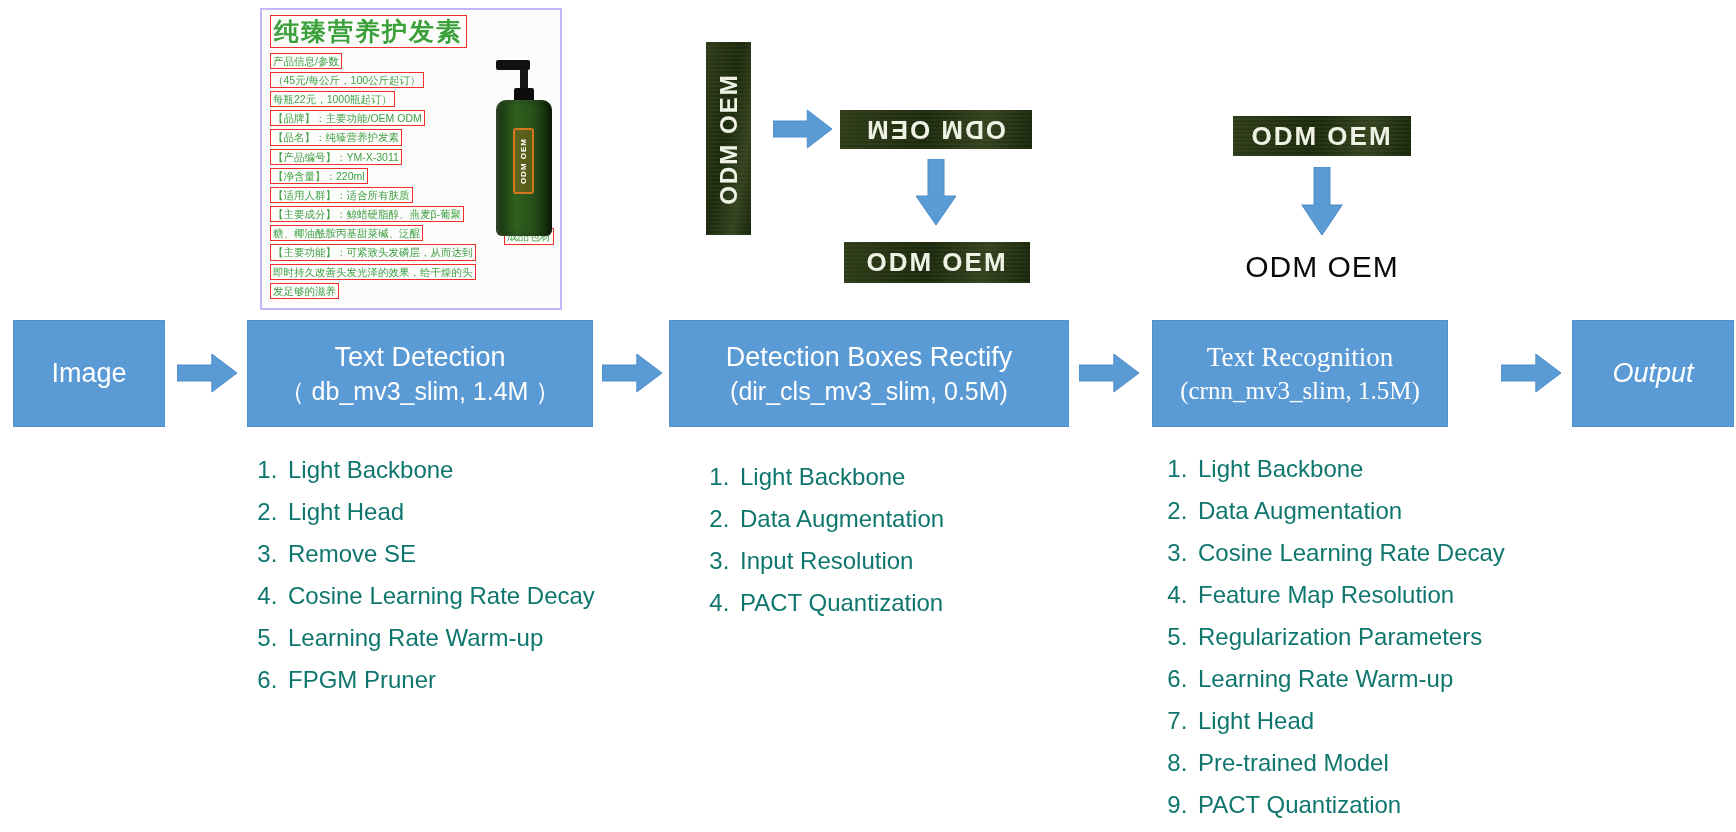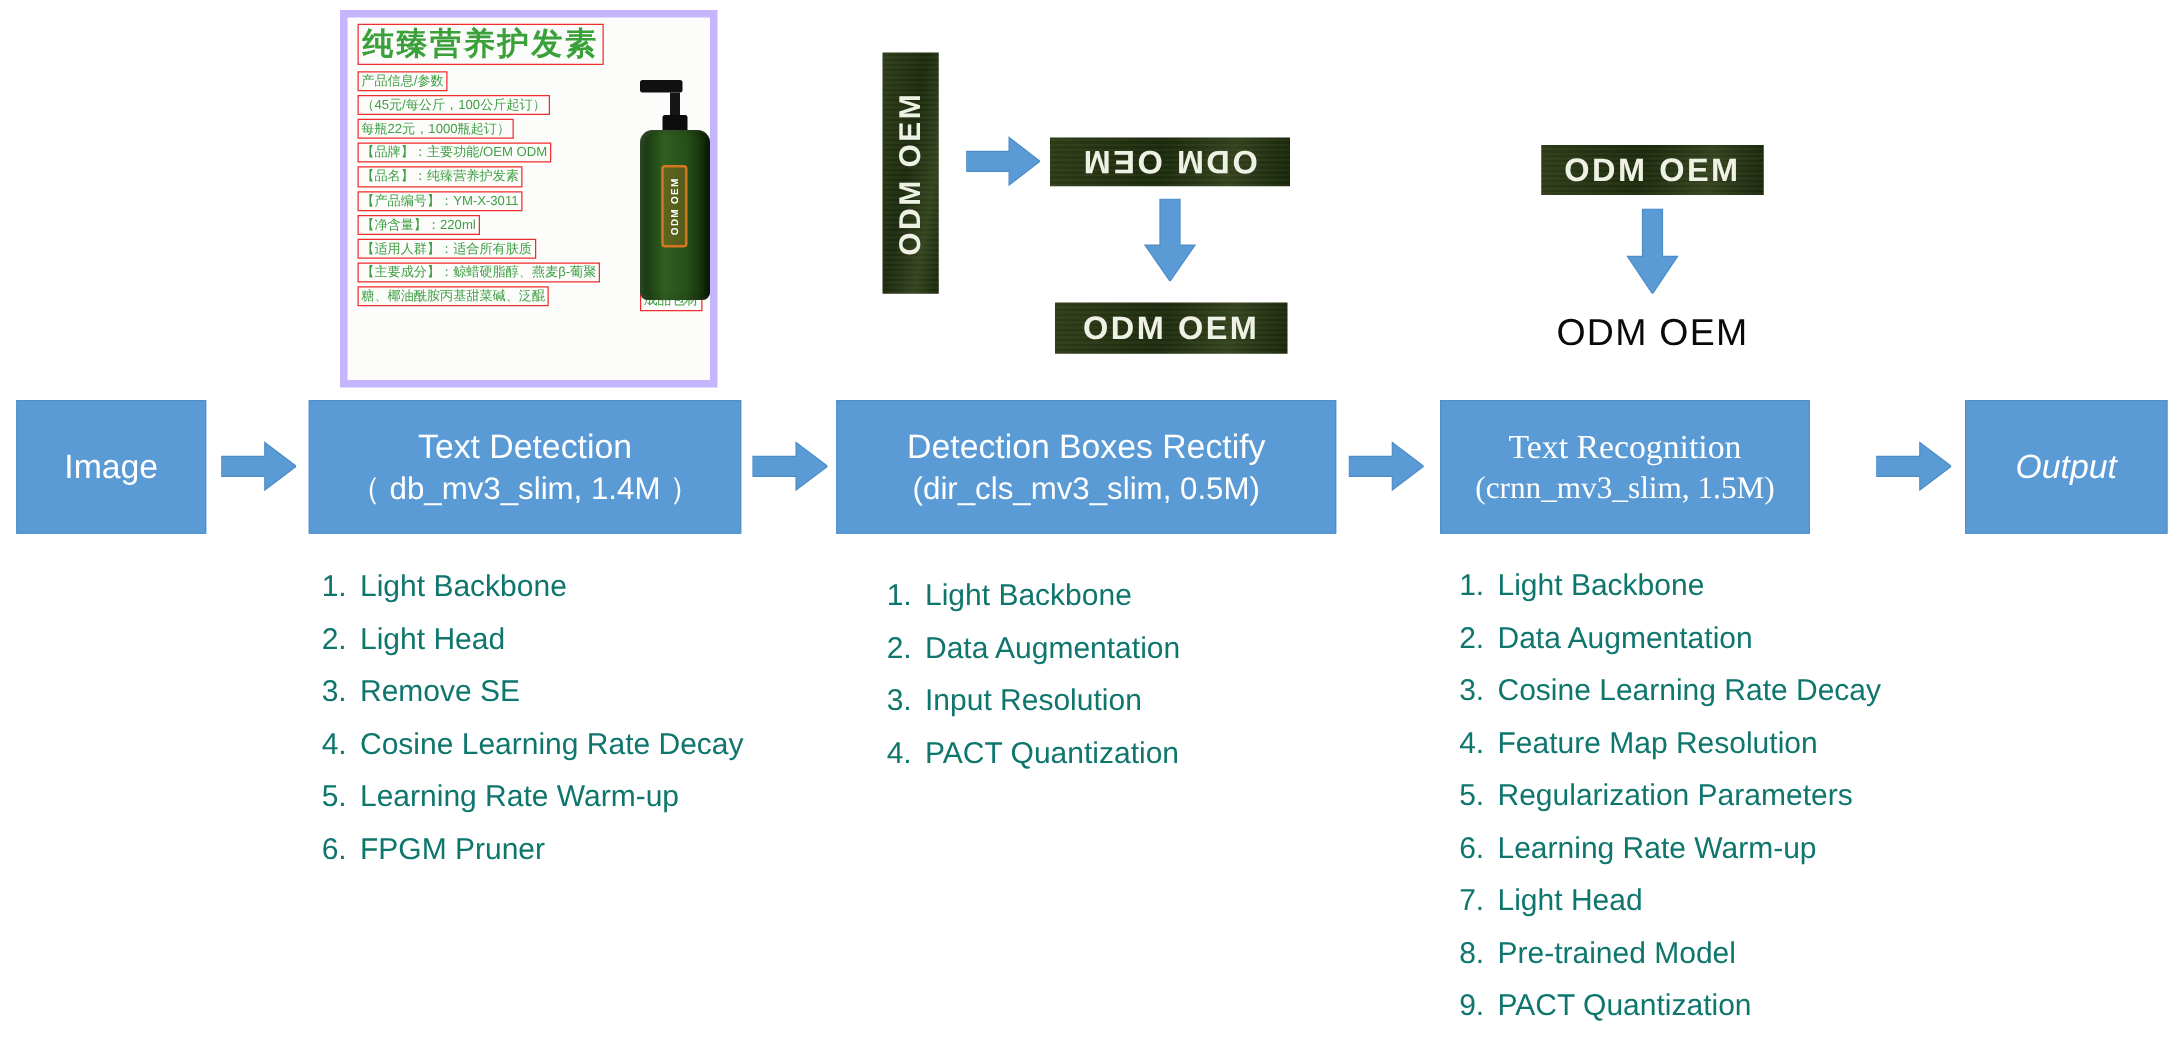--- a/index.html
+++ b/index.html
@@ -5,22 +5,22 @@
   * { box-sizing: border-box; margin: 0; padding: 0; }
   html, body { background: #ffffff; }
   body {
     width: 1736px; height: 832px; overflow: hidden; position: relative;
     font-family: "Liberation Sans", "DejaVu Sans", sans-serif;
   }
   #canvas { position: relative; width: 1736px; height: 832px; background: #fff; }
 
   
   .product-card {
-    position: absolute; left: 272px; top: 8px; width: 302px; height: 302px;
-    background: #fcfdfb; border: 6px solid #c4b5fd; padding: 5px 8px; z-index: 2;
+    position: absolute; left: 260px; top: 8px; width: 302px; height: 302px;
+    background: #fcfdfb; border: 2px solid #c4b5fd; padding: 5px 8px; z-index: 2;
   }
   .red-box {
     display: inline-block; border: 1px solid #ef2d2d; padding: 0 2px;
     color: #3e9e44; font-size: 10.5px; line-height: 1.35;
   }
   .p-title-row { margin-bottom: 3px; }
   .p-title {
     font-size: 25px; font-weight: 700; color: #3aa03a; letter-spacing: 2px;
     line-height: 1.15; padding: 1px 3px;
   }
@@ -116,20 +116,25 @@
         <div class="p-line"><span class="red-box">产品信息/参数</span></div>
         <div class="p-line"><span class="red-box">（45元/每公斤，100公斤起订）</span></div>
         <div class="p-line"><span class="red-box">每瓶22元，1000瓶起订）</span></div>
         <div class="p-line"><span class="red-box">【品牌】：主要功能/OEM ODM</span></div>
         <div class="p-line"><span class="red-box">【品名】：纯臻营养护发素</span></div>
         <div class="p-line"><span class="red-box">【产品编号】：YM-X-3011</span></div>
         <div class="p-line"><span class="red-box">【净含量】：220ml</span></div>
         <div class="p-line"><span class="red-box">【适用人群】：适合所有肤质</span></div>
         <div class="p-line"><span class="red-box">【主要成分】：鲸蜡硬脂醇、燕麦β-葡聚</span></div>
         <div class="p-line"><span class="red-box">糖、椰油酰胺丙基甜菜碱、泛醌</span></div>
+      </div>
+    <div class="p-lines wide">
+        <div class="p-line"><span class="red-box">【主要功能】：可紧致头发磷层，从而达到</span></div>
+        <div class="p-line"><span class="red-box">即时持久改善头发光泽的效果，给干燥的头</span></div>
+        <div class="p-line"><span class="red-box">发足够的滋养</span></div>
       </div>
     <div class="side-label red-box">成品包材</div>
     <div class="bottle">
       <div class="pump-nozzle"></div>
       <div class="pump-stem"></div>
       <div class="pump-collar"></div>
       <div class="bottle-body">
         <div class="bottle-label">
           <span>ODM OEM</span>
         </div>

